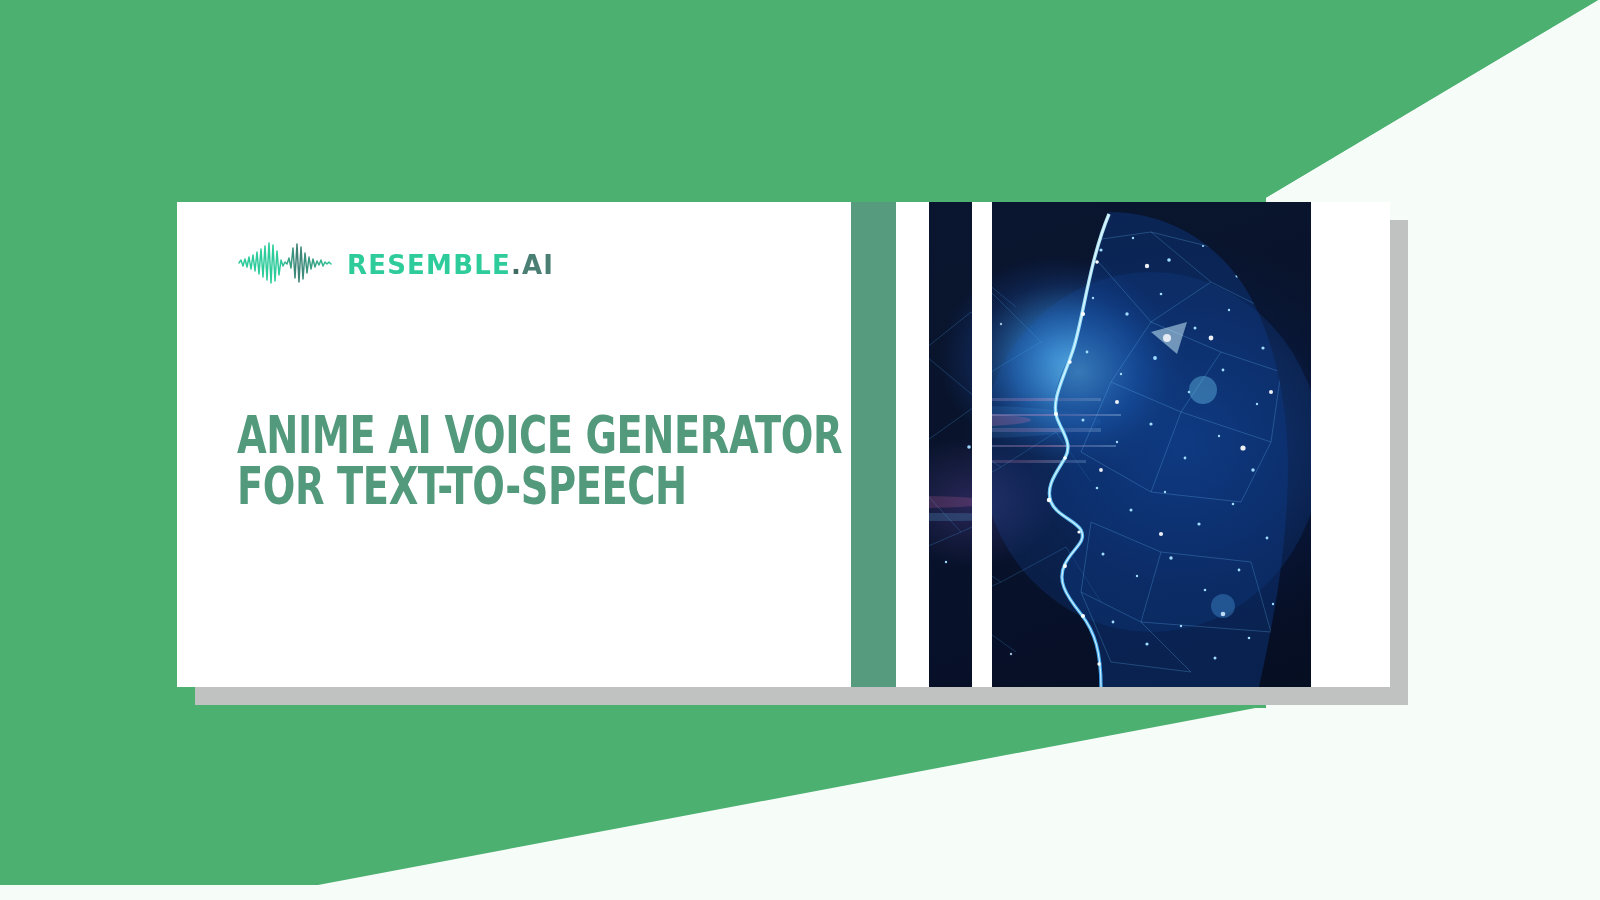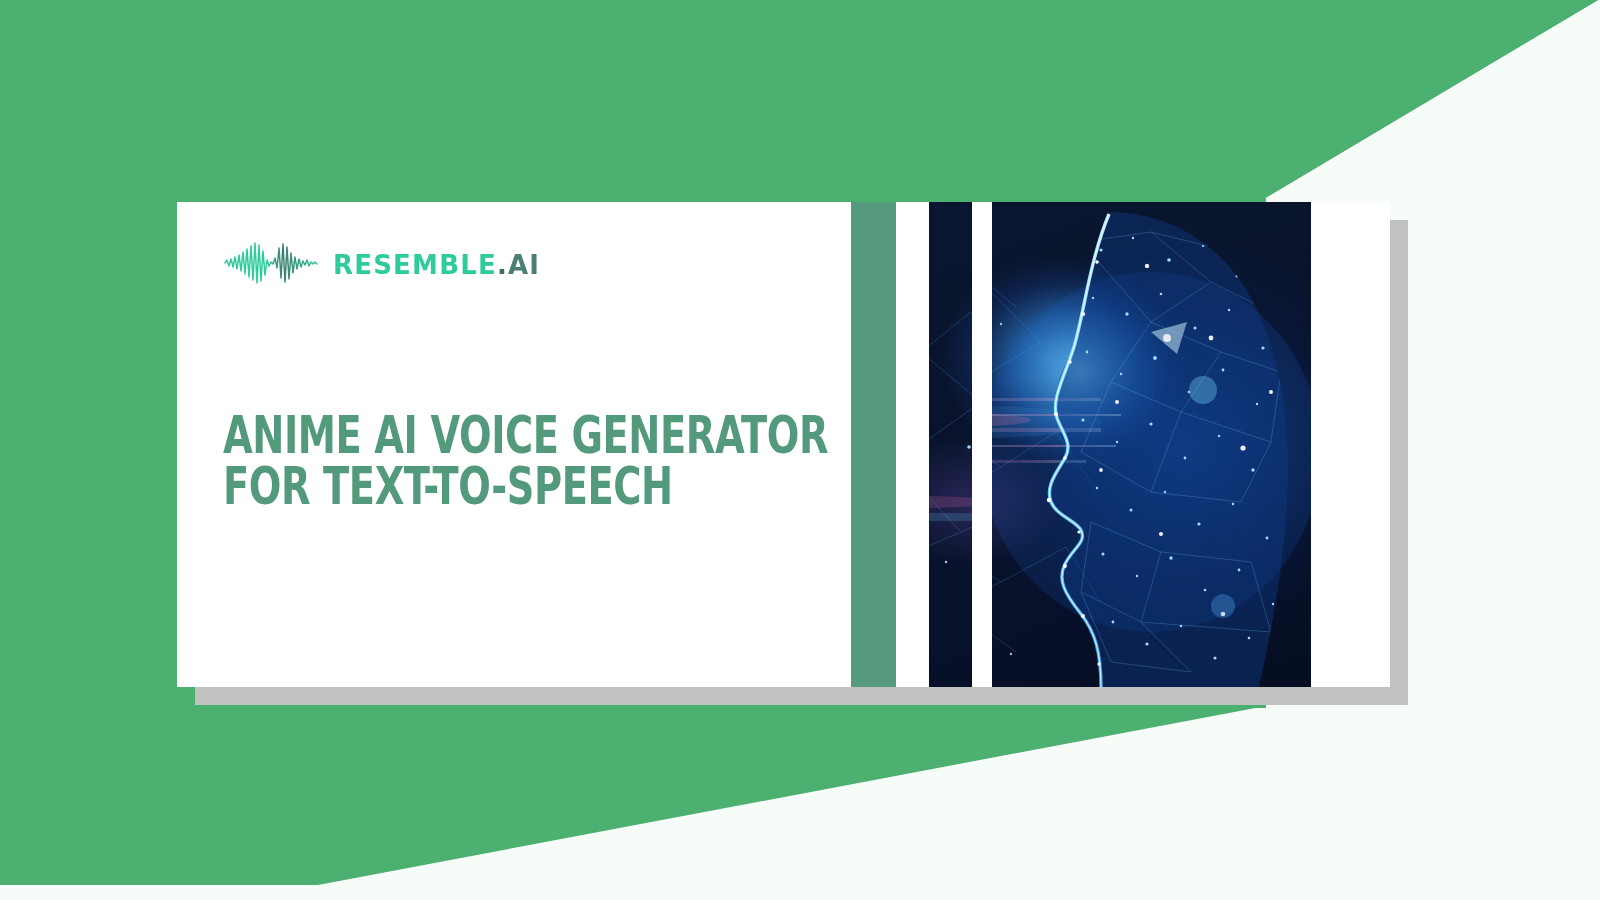--- a/index.html
+++ b/index.html
@@ -50,21 +50,21 @@
     position:absolute;
     left:177px; top:202px;
     width:1213px; height:485px;
     background:#ffffff;
     overflow:hidden;
   }
 
   
   .card-left{
     position:absolute;
-    left:2px; top:0;
+    left:16px; top:0;
     width:746px; height:485px;
     background:#ffffff;
   }
 
   
   .logo{
     position:absolute;
     left:45px; top:38px;
     display:flex;
     align-items:center;

